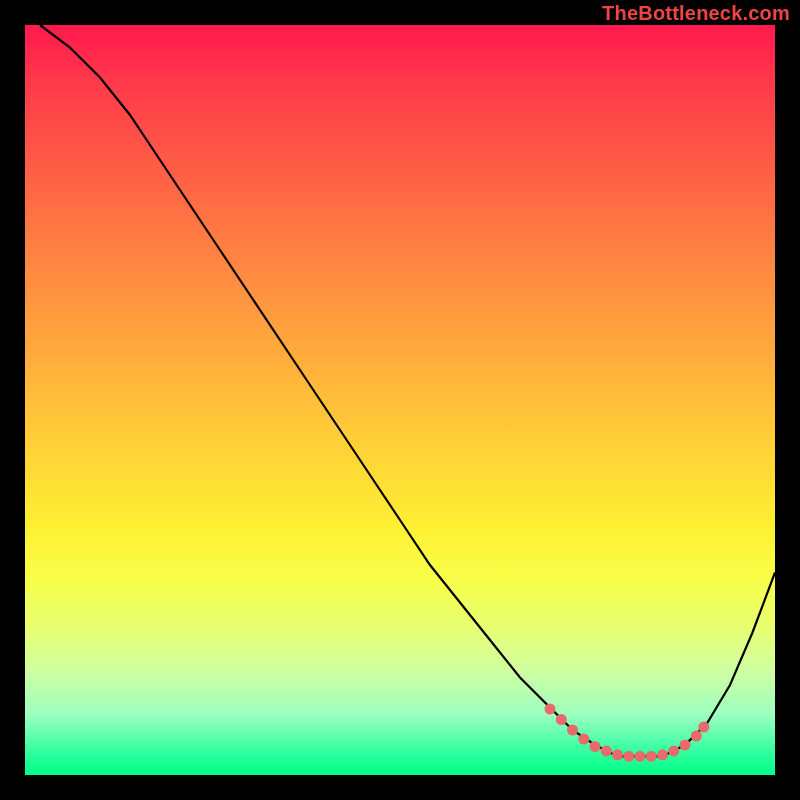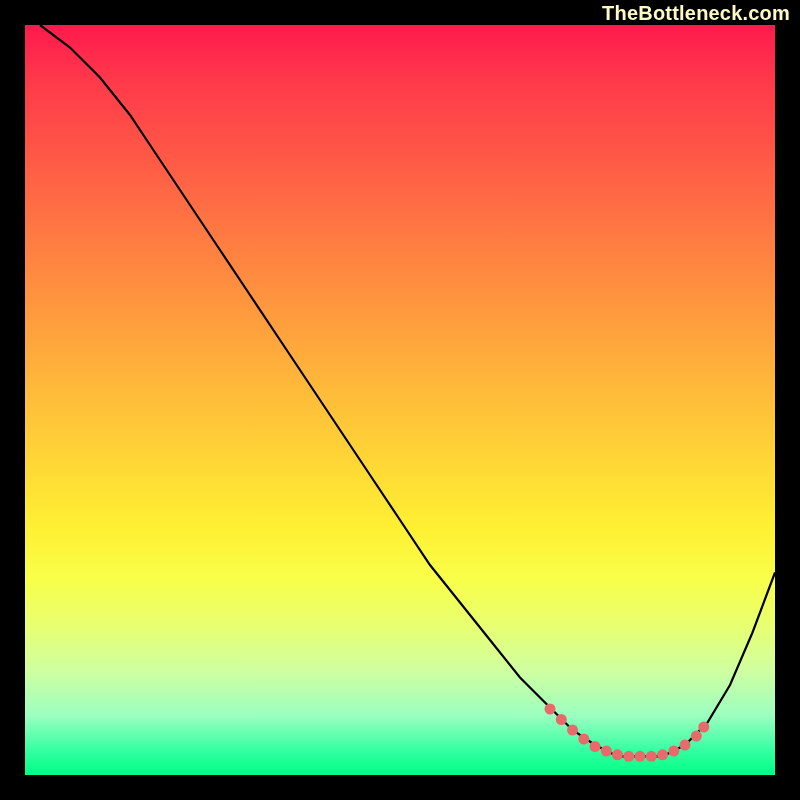--- a/index.html
+++ b/index.html
@@ -13,21 +13,21 @@
   }
   .wrap {
     position: relative;
     width: 800px;
     height: 800px;
   }
   .attribution {
     position: absolute;
     top: 2px;
     right: 10px;
-    color: #fef9c3;
+    color: #ef4444;
     font-size: 20px;
     font-weight: bold;
     z-index: 10;
     letter-spacing: 0.2px;
   }
   .plot {
     position: absolute;
     left: 25px;
     top: 25px;
     width: 750px;

